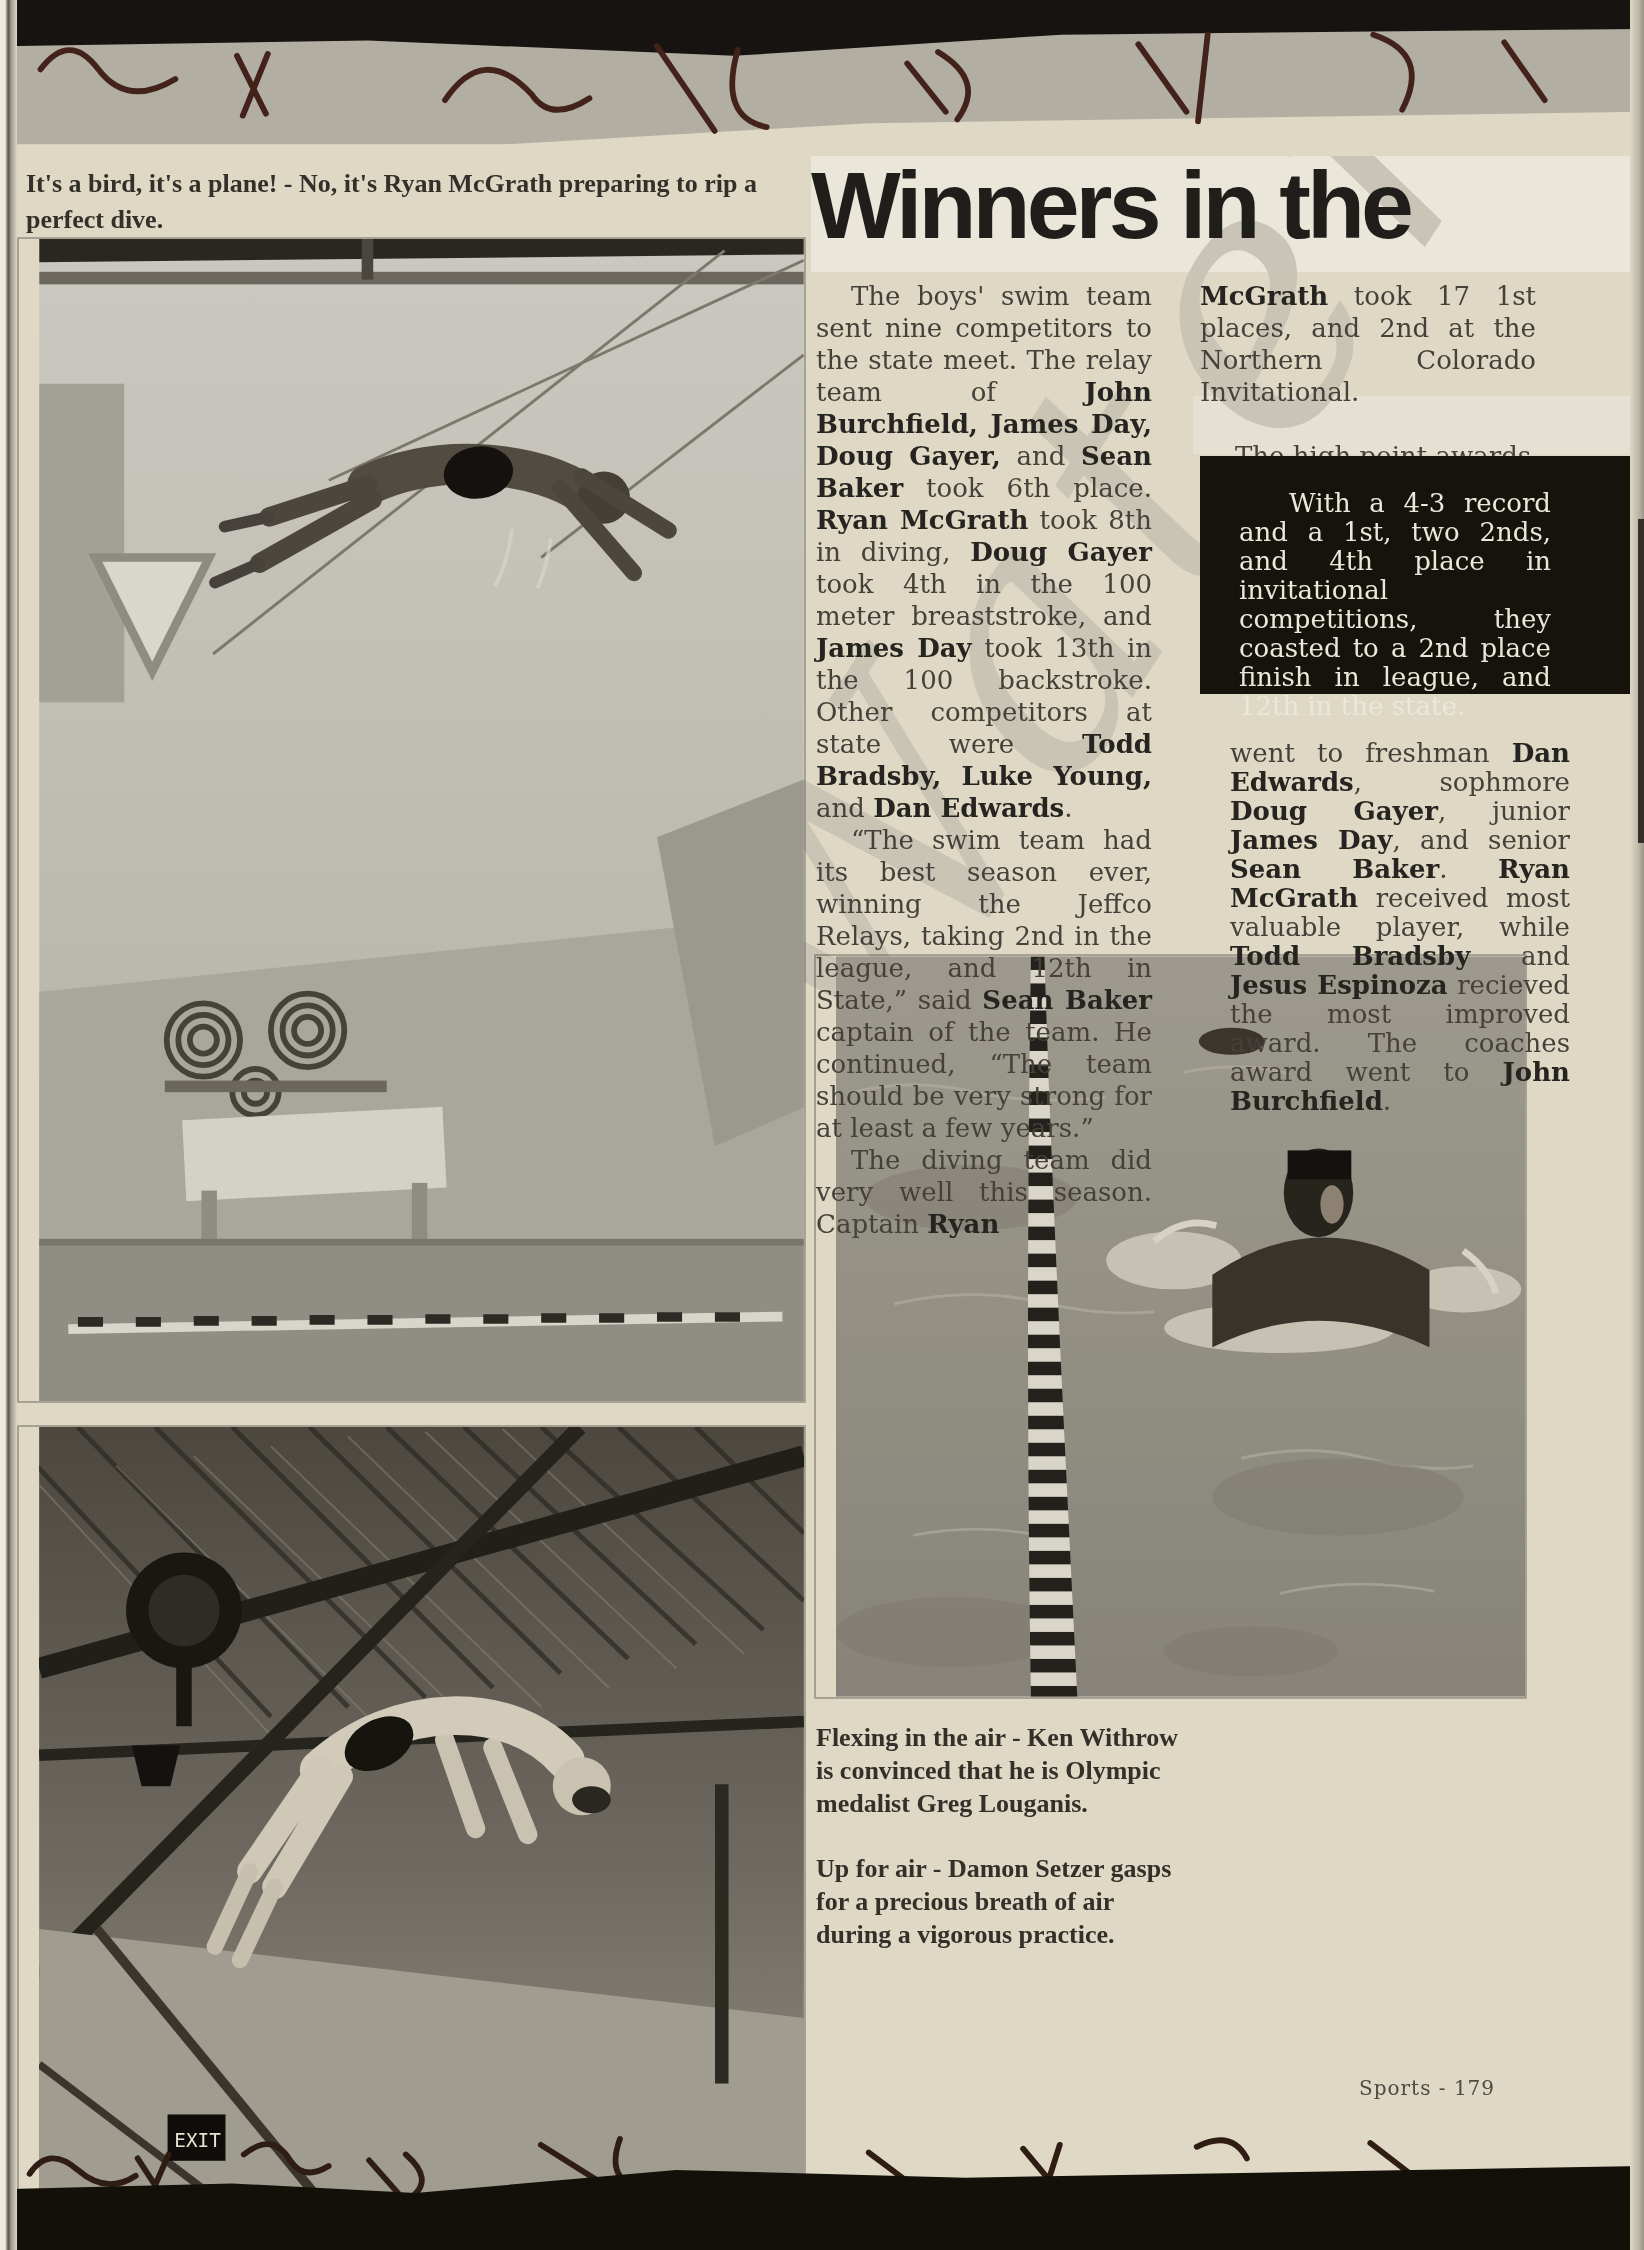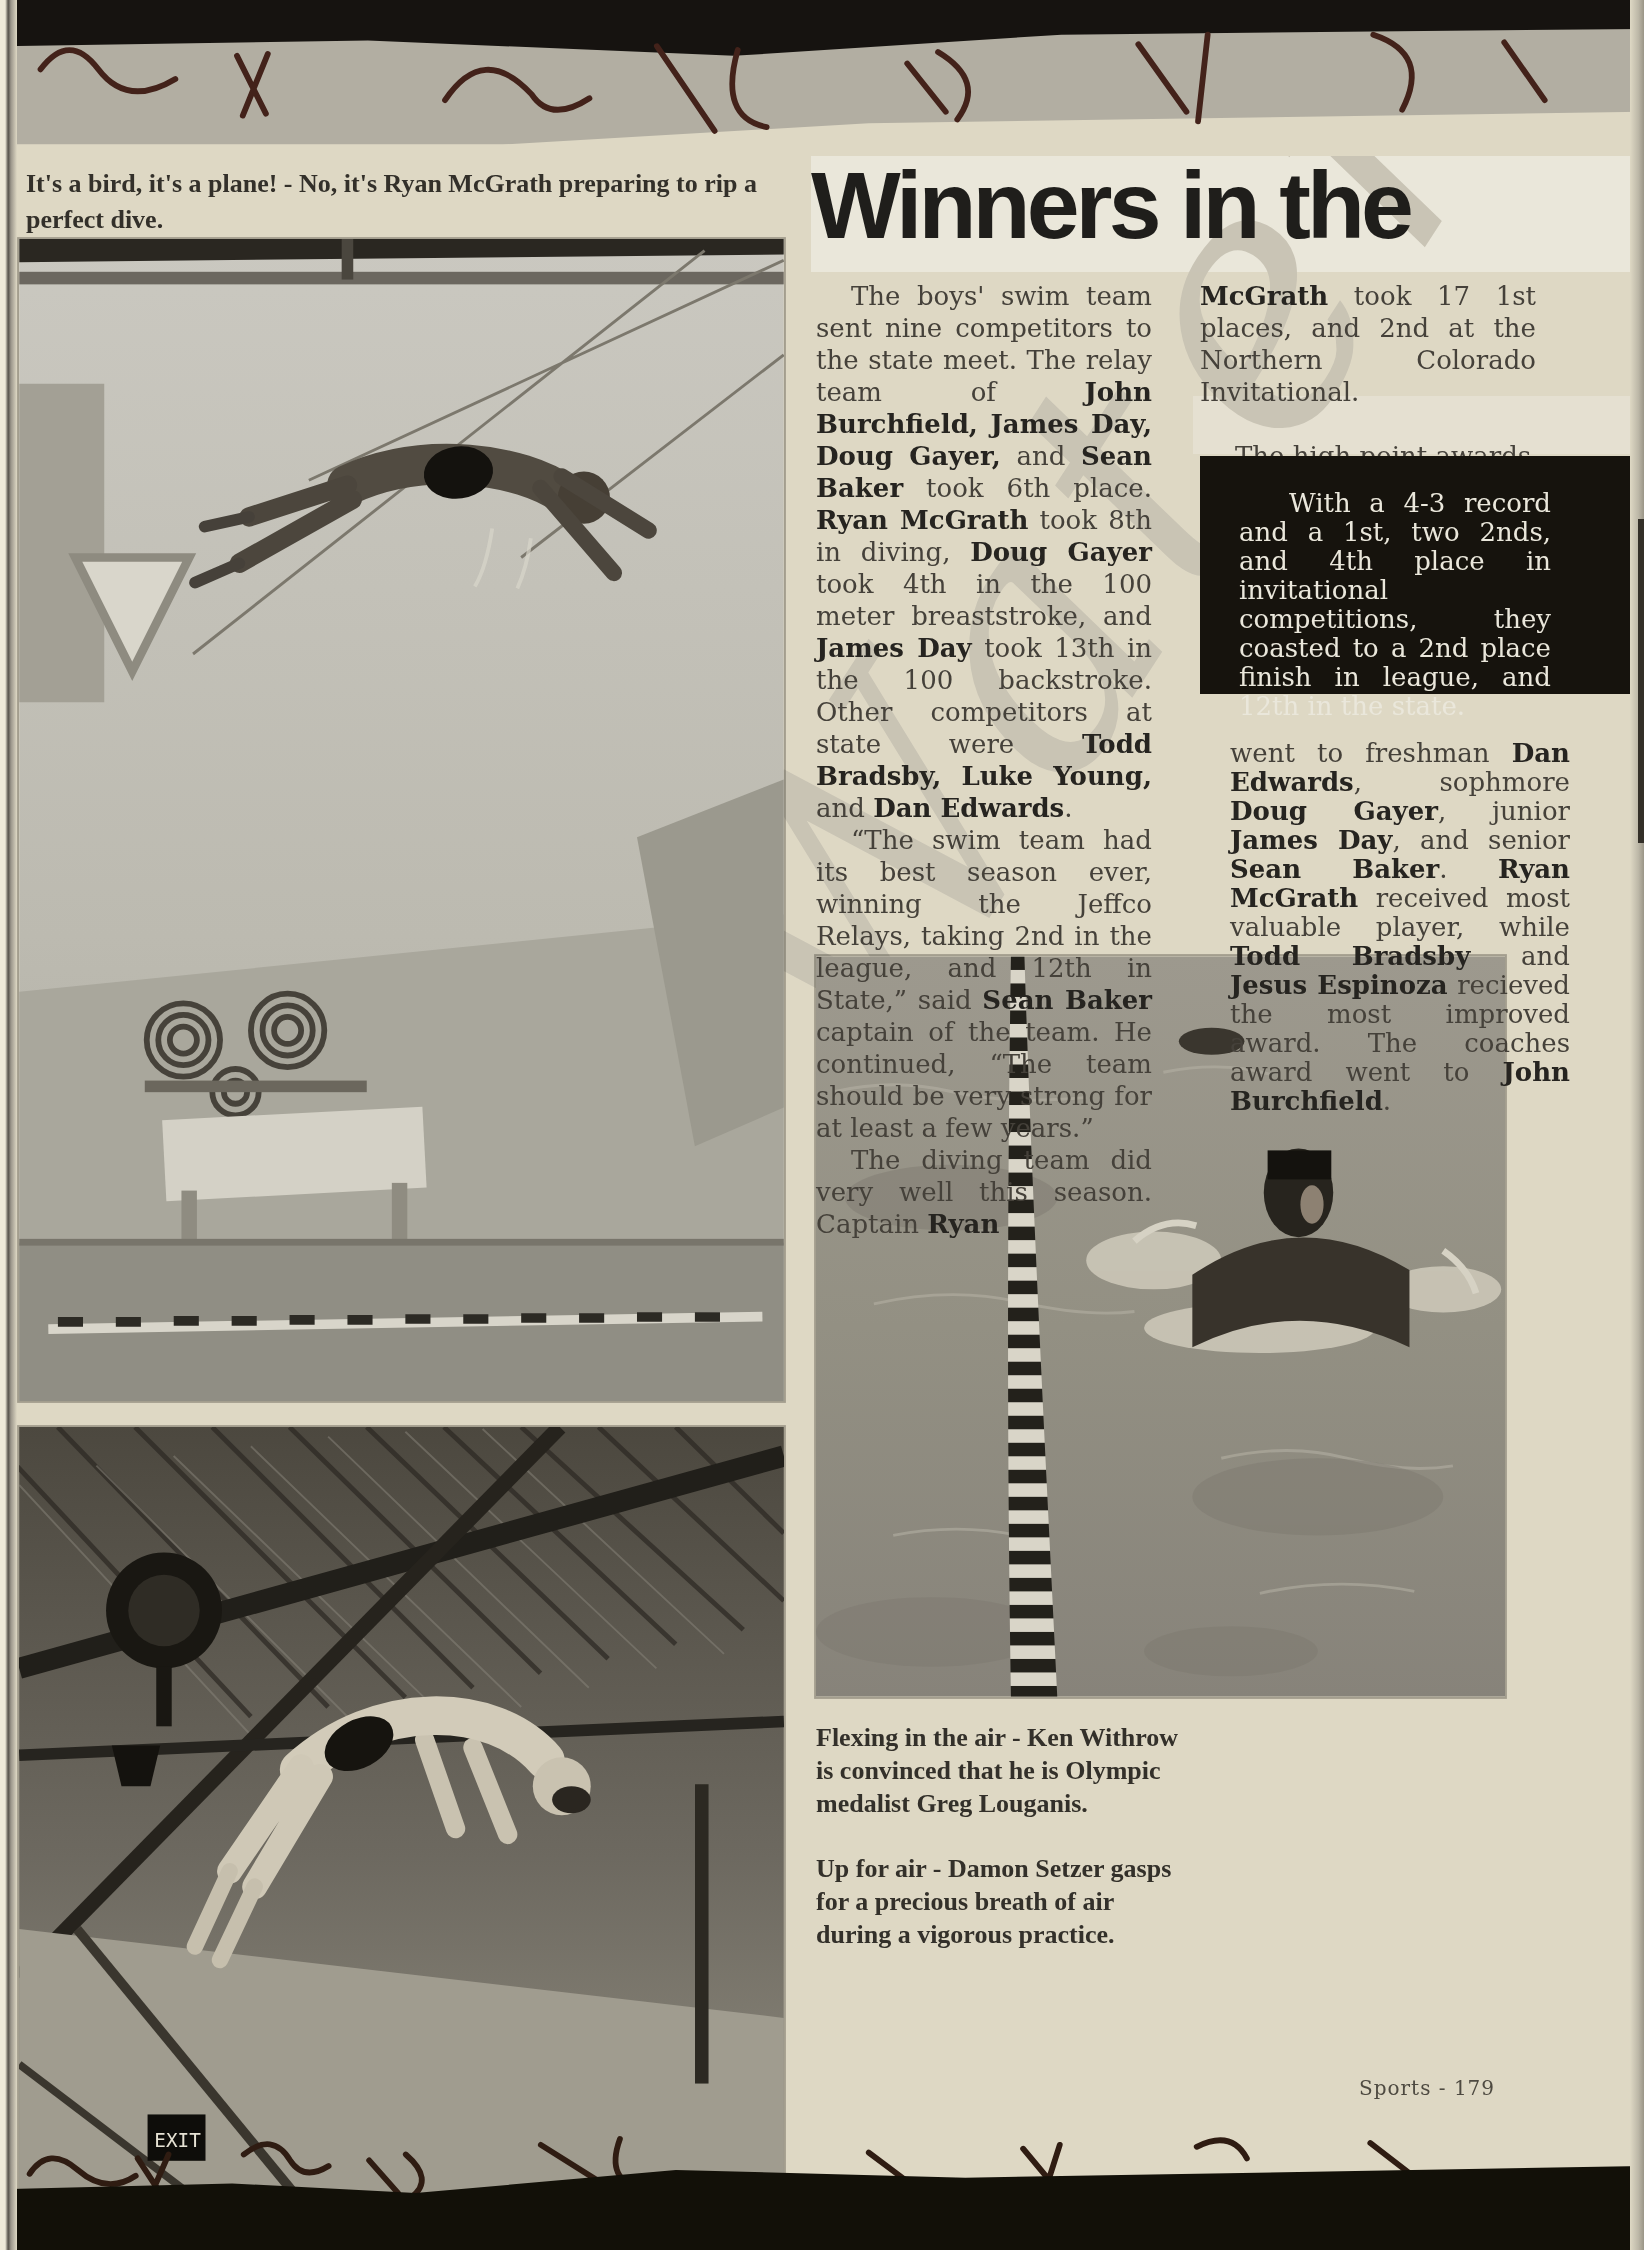--- a/index.html
+++ b/index.html
@@ -40,21 +40,21 @@
   .statbox p{margin:16px;text-indent:50px;}
   .photo-captions{left:816px;top:1721px;width:371px;}
   .photo-captions p{
     margin:0 0 32px 0;font-family:"Liberation Serif",serif;font-weight:bold;
     font-size:26px;line-height:33px;color:#33302a;
   }
   .folio{
     left:1359px;top:2076px;font-size:20px;color:#4e4a41;letter-spacing:1px;
   }
   
-  .photo{box-shadow:0 0 0 1.9px rgba(25,22,17,0.30);}
+  .photo{box-shadow:0 0 0 1.9px rgba(25,22,17,0.30);padding-left:20px;}
   .photo svg{display:block;}
   
   .edge-left{left:0;top:0;width:17.4px;height:2251px;
     background:linear-gradient(90deg,#efead9 0%,#efead9 30%,#56514a 48%,#9a958a 64%,#ded8c4 100%);}
   .edge-right{left:1630px;top:0;width:14.5px;height:2251px;
     background:linear-gradient(90deg,#ded8c4 0%,#bdb8a8 55%,#948f81 100%);}
   .edge-right-dark{left:1638px;top:519px;width:6.8px;height:324px;background:#332f28;}
 </style>
 </head>
 <body>

